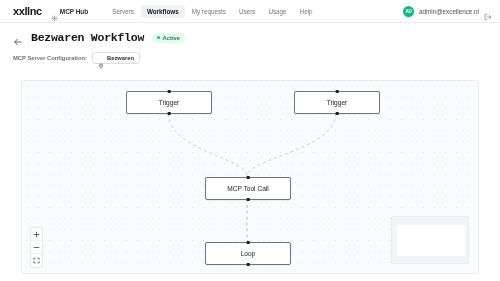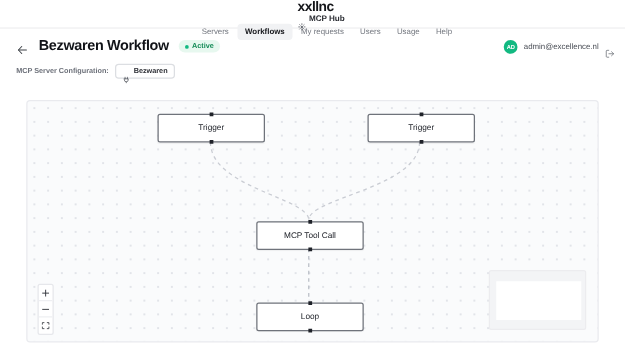--- a/index.html
+++ b/index.html
@@ -12,21 +12,20 @@
   }
 
   
   .topbar {
     height: 23px;
     display: flex;
     align-items: center;
     padding: 0 8px 0 13px;
     border-bottom: 1px solid #ececee;
     background: #ffffff;
-    flex-direction: column;
   }
   .logo {
     font-size: 11px;
     font-weight: 700;
     letter-spacing: -0.4px;
     color: #15161a;
     font-family: "Liberation Sans", sans-serif;
   }
   .hub {
     display: flex;
@@ -90,20 +89,21 @@
     display: flex;
     align-items: center;
     gap: 8px;
   }
   .back-icon { width: 10px; height: 10px; color: #3c4046; display: block; cursor: pointer; }
   .page-title {
     font-size: 11.5px;
     font-weight: 700;
     color: #111318;
     letter-spacing: -0.25px;
+    font-family: Liberation Mono, monospace;
   }
   .badge {
     display: inline-flex;
     align-items: center;
     gap: 2.5px;
     background: #e7f8ef;
     color: #128a55;
     font-size: 5.8px;
     font-weight: 600;
     padding: 2px 5px;

